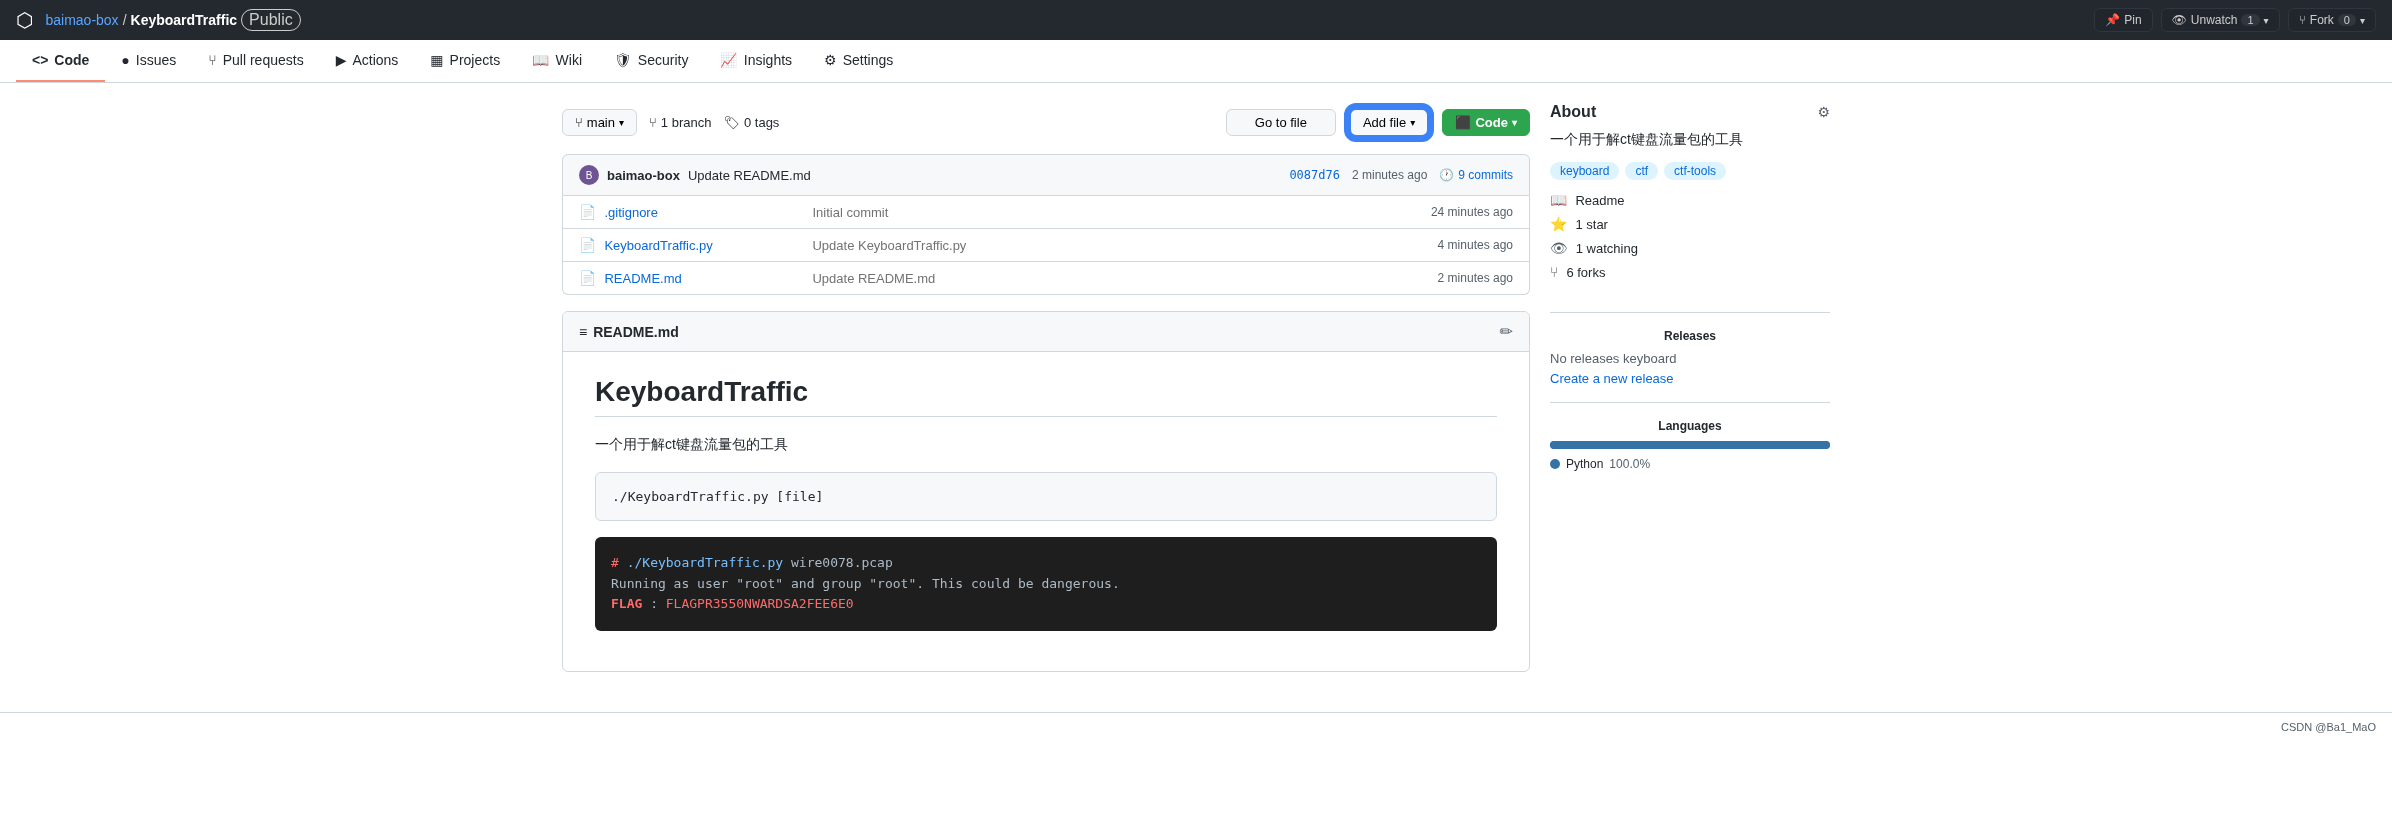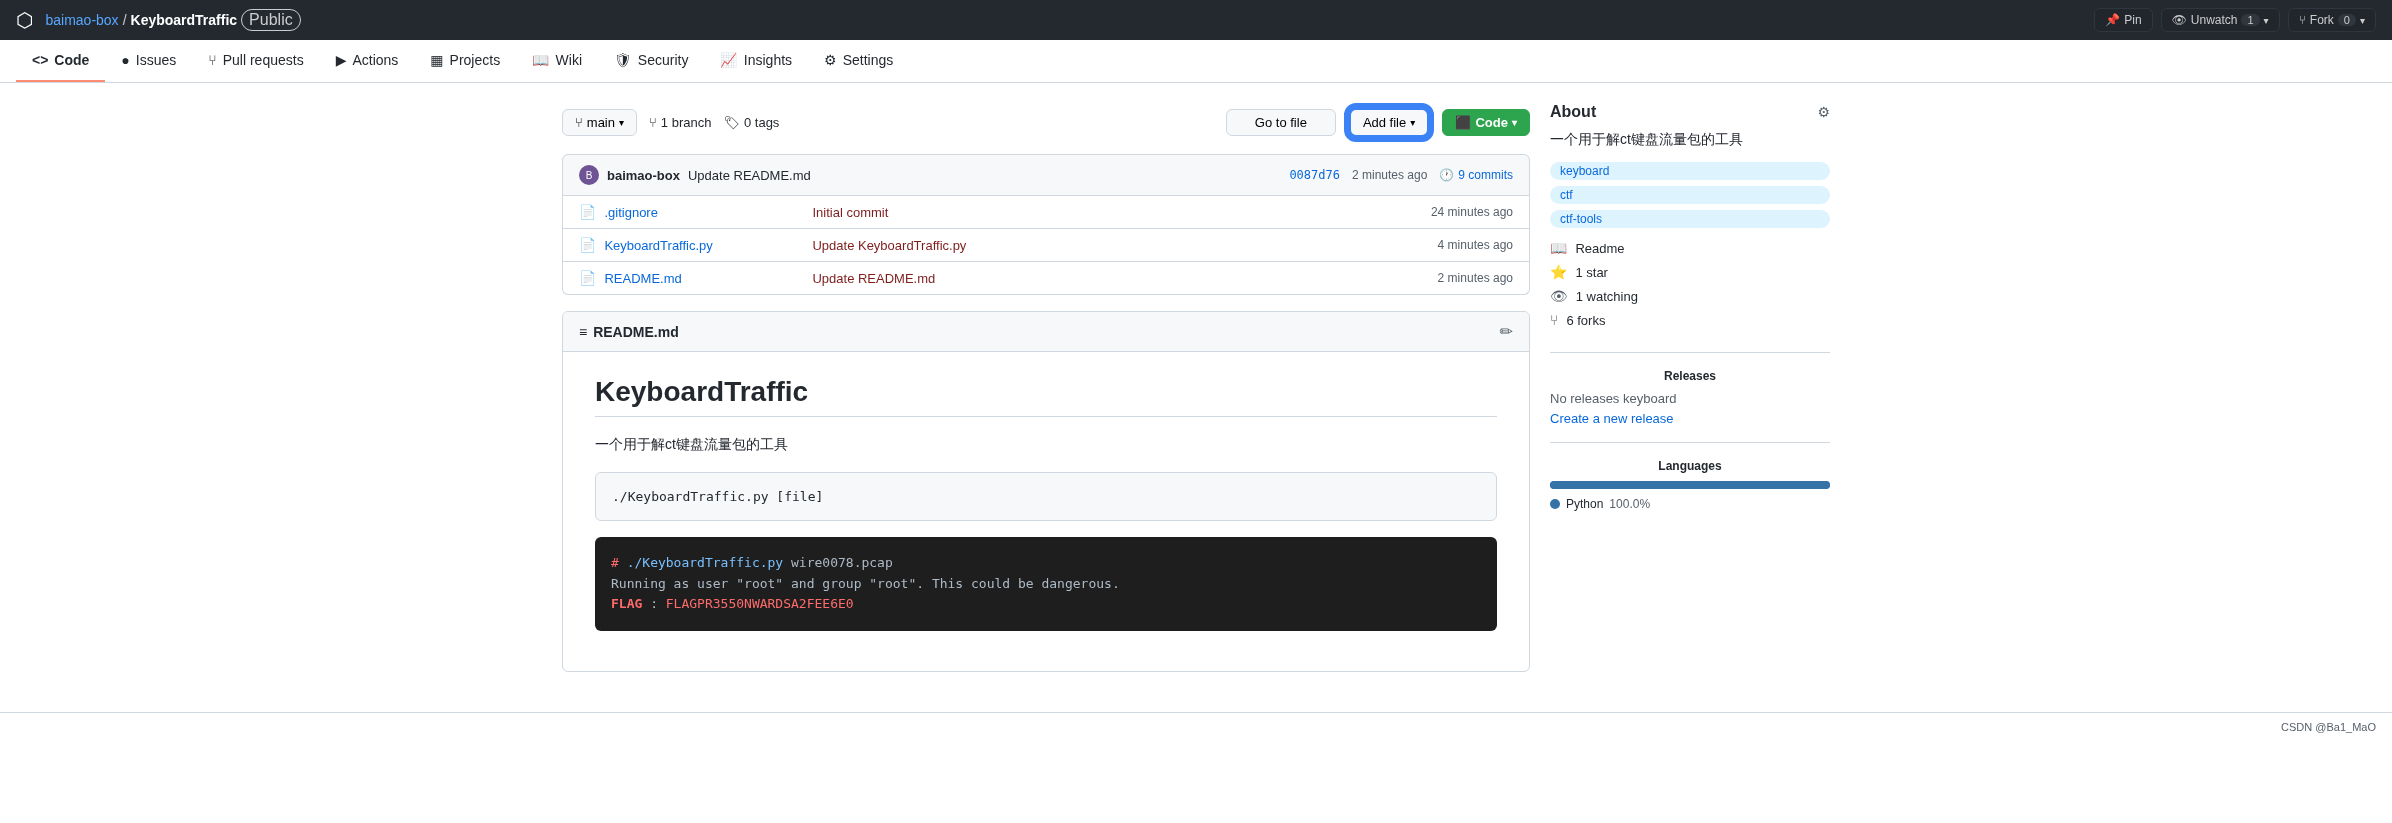--- a/index.html
+++ b/index.html
@@ -46,21 +46,21 @@
     .commit-sha { font-family: monospace; color: #0969da; text-decoration: none; font-size: 12px; }
     .commits-link { color: #0969da; text-decoration: none; font-size: 12px; display: flex; align-items: center; gap: 4px; }
 
     
     .file-table { border: 1px solid #d0d7de; border-top: none; border-radius: 0 0 6px 6px; overflow: hidden; }
     .file-row { display: flex; align-items: center; padding: 8px 16px; border-bottom: 1px solid #d0d7de; gap: 8px; }
     .file-row:last-child { border-bottom: none; }
     .file-icon { color: #57606a; font-size: 14px; flex-shrink: 0; }
     .file-name { flex: 0 0 200px; color: #0969da; text-decoration: none; font-size: 13px; }
     .file-commit { flex: 1; color: #57606a; font-size: 13px; }
-    .file-commit a { color: #7f1d1d; text-decoration: none; }
+    .file-commit a { color: #737373; text-decoration: none; }
     .file-time { flex: 0 0 130px; text-align: right; color: #57606a; font-size: 12px; }
 
     
     .readme-box { border: 1px solid #d0d7de; border-radius: 6px; margin-top: 16px; overflow: hidden; }
     .readme-header { display: flex; align-items: center; justify-content: space-between; padding: 10px 16px; background: #f6f8fa; border-bottom: 1px solid #d0d7de; }
     .readme-title { font-size: 14px; font-weight: 600; display: flex; align-items: center; gap: 6px; }
     .readme-edit { color: #57606a; cursor: pointer; font-size: 16px; }
     .readme-content { padding: 24px 32px; }
     .readme-content h1 { font-size: 2em; font-weight: 600; border-bottom: 1px solid #d0d7de; padding-bottom: 0.3em; margin-bottom: 16px; }
     .readme-content h2 { font-size: 1.5em; font-weight: 600; border-bottom: 1px solid #d0d7de; padding-bottom: 0.3em; margin: 24px 0 16px; }
@@ -68,26 +68,26 @@
     .readme-content pre { background: #f6f8fa; border: 1px solid #d0d7de; border-radius: 6px; padding: 16px; margin-bottom: 16px; font-family: monospace; font-size: 13px; overflow-x: auto; }
     .terminal-block { background: #1e1e1e; border-radius: 6px; padding: 16px; font-family: monospace; font-size: 13px; line-height: 1.6; overflow-x: auto; margin-bottom: 16px; }
     .terminal-prompt { color: #ff6b6b; }
     .terminal-cmd { color: #79c0ff; }
     .terminal-arg { color: #adbac7; }
     .terminal-normal { color: #adbac7; }
     .terminal-flag { color: #ff6b6b; font-weight: bold; }
     .terminal-flag-val { color: #ff6b6b; }
 
     
-    .about-section { margin-bottom: 24px; }
+    .about-section { margin-bottom: 32px; }
     .about-header { display: flex; align-items: center; justify-content: space-between; margin-bottom: 8px; }
     .about-title { font-weight: 600; font-size: 16px; }
     .about-gear { color: #57606a; cursor: pointer; }
     .about-desc { font-size: 14px; color: #24292f; margin-bottom: 12px; line-height: 1.5; }
-    .tag-list { display: flex; gap: 6px; flex-wrap: wrap; margin-bottom: 12px; flex-direction: column; }
+    .tag-list { display: flex; gap: 6px; flex-wrap: wrap; margin-bottom: 12px; }
     .tag { background: #ddf4ff; color: #0969da; border-radius: 20px; padding: 2px 10px; font-size: 12px; font-weight: 500; cursor: pointer; }
     .sidebar-stat { display: flex; align-items: center; gap: 8px; font-size: 13px; color: #24292f; margin-bottom: 8px; cursor: pointer; }
     .sidebar-stat-icon { color: #57606a; font-size: 14px; }
 
     .sidebar-section { border-top: 1px solid #d0d7de; padding-top: 16px; margin-top: 4px; margin-bottom: 16px; }
     .sidebar-section-title { font-weight: 600; font-size: 12px; margin-bottom: 8px; text-align: center; }
     .sidebar-no-content { font-size: 13px; color: #57606a; margin-bottom: 4px; }
     .sidebar-create-link { color: #0969da; text-decoration: none; font-size: 13px; }
 
     

